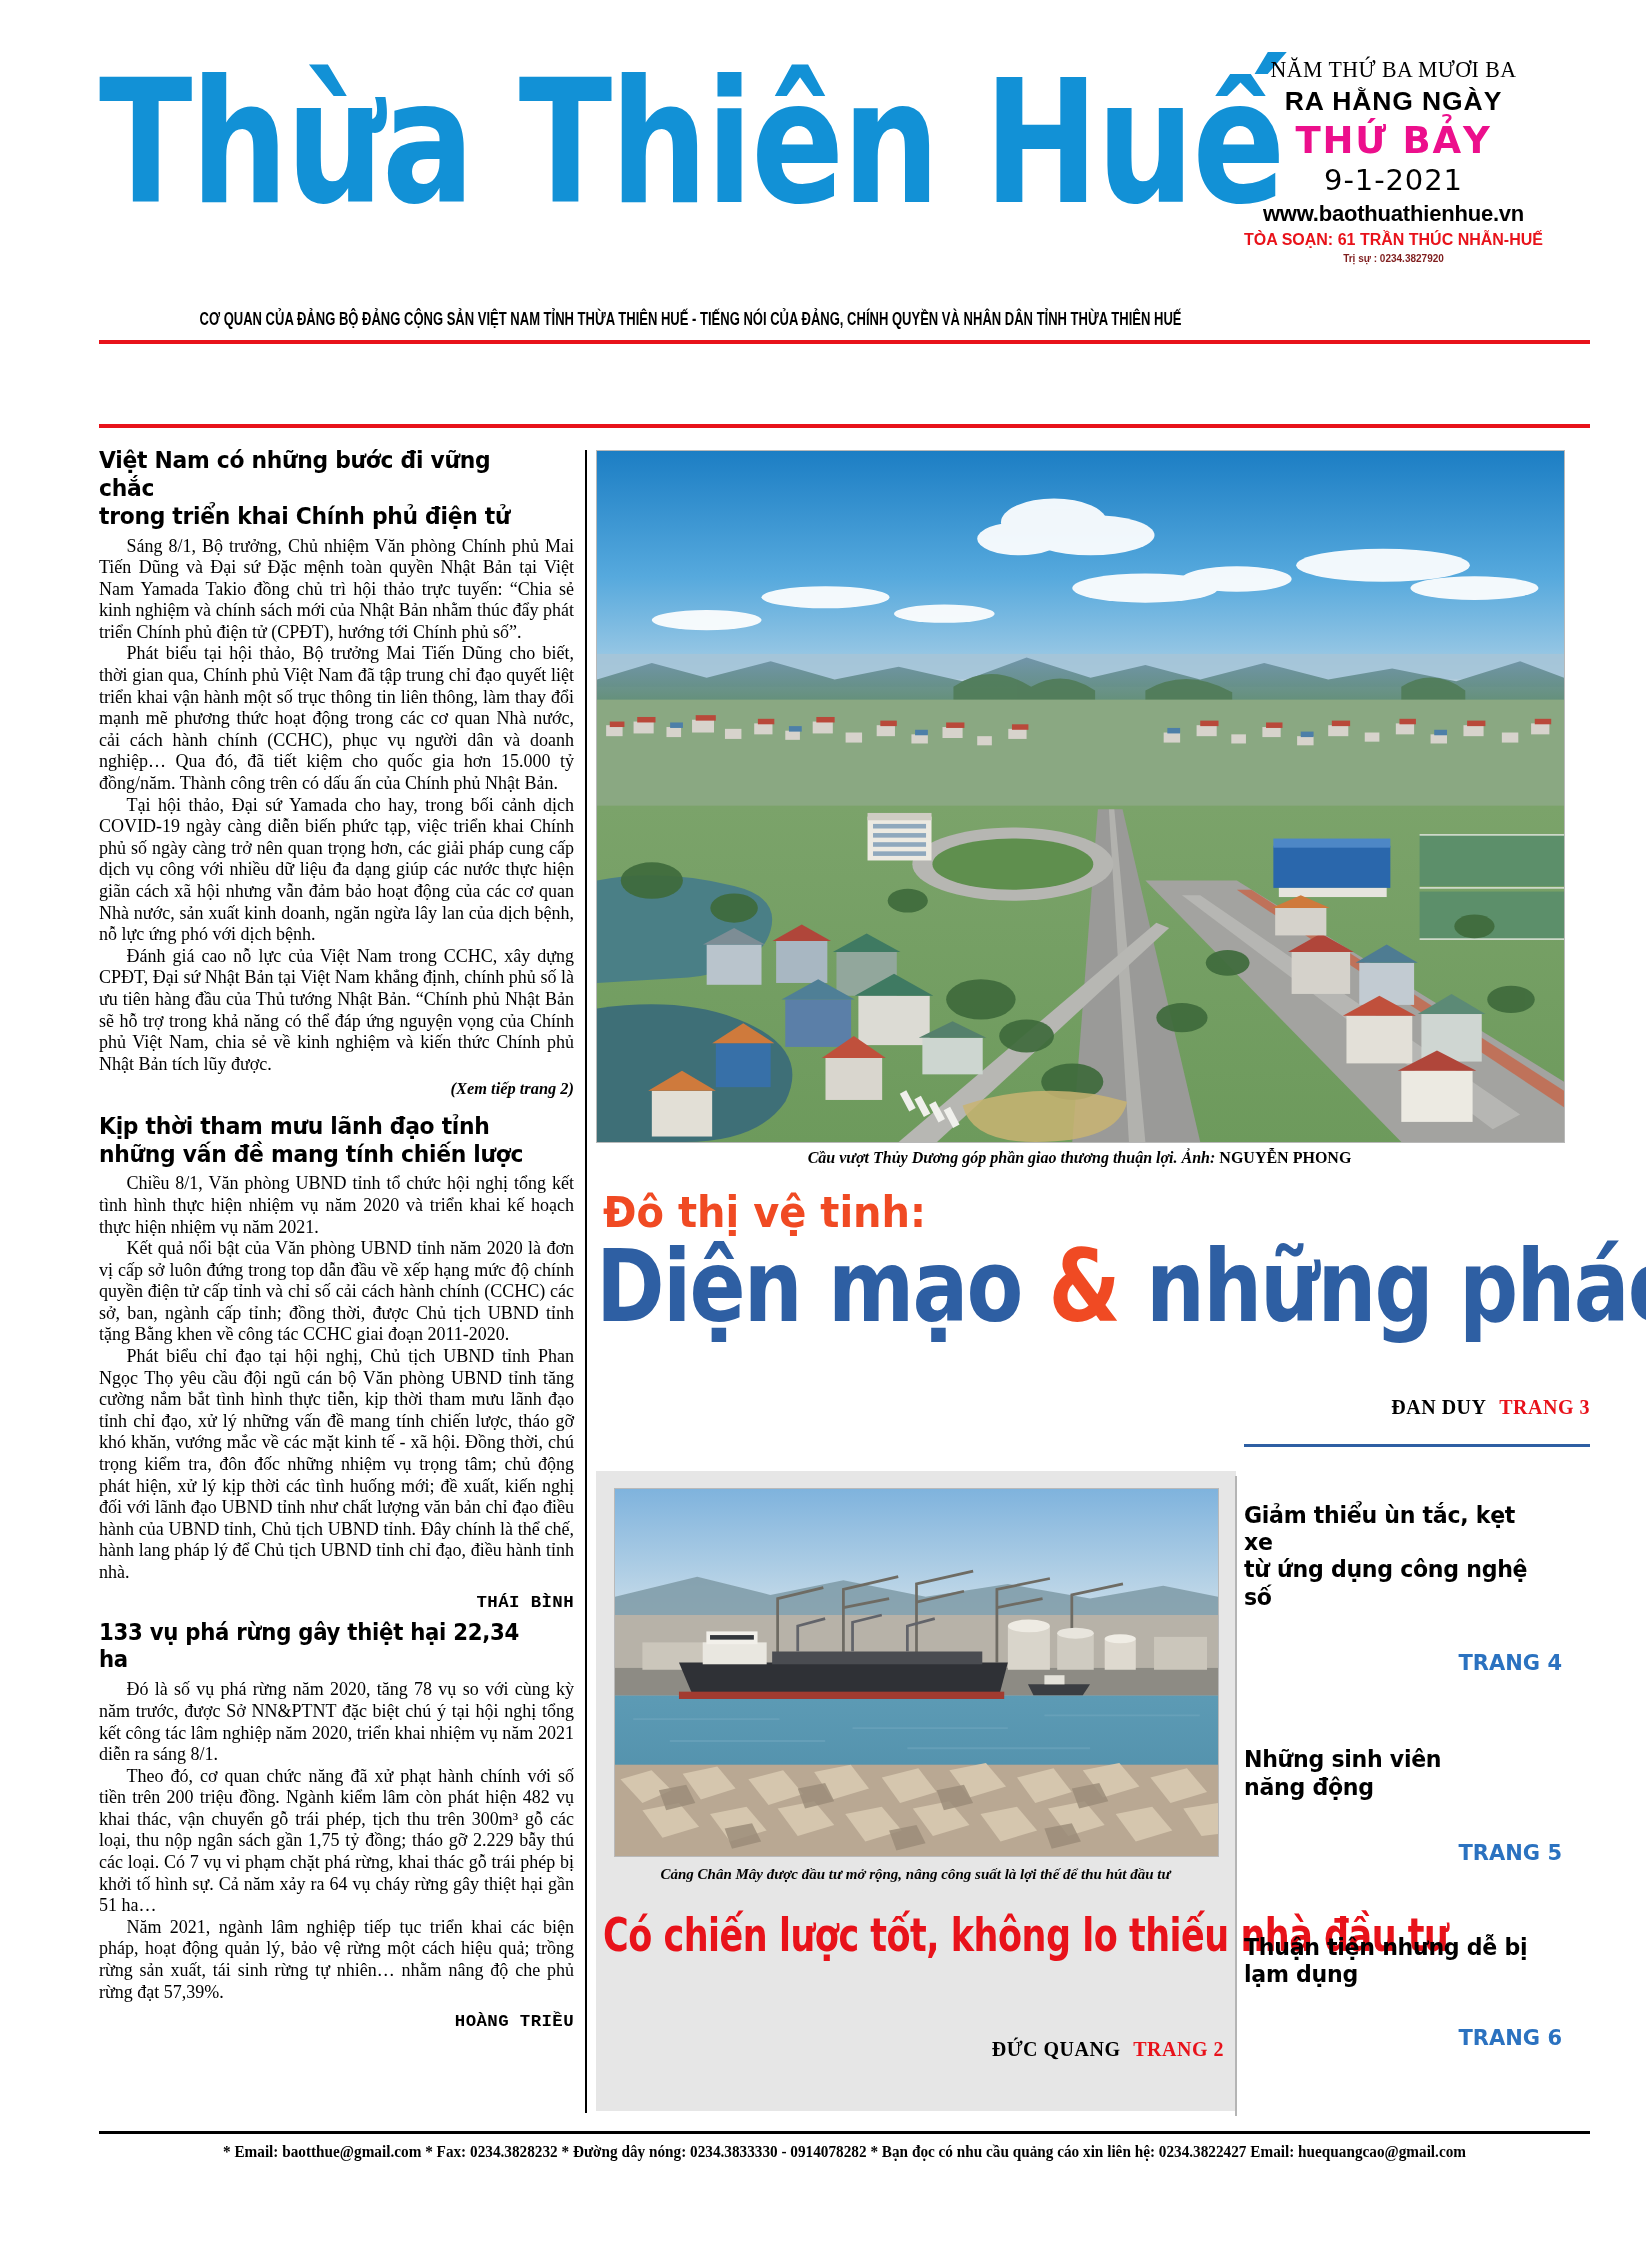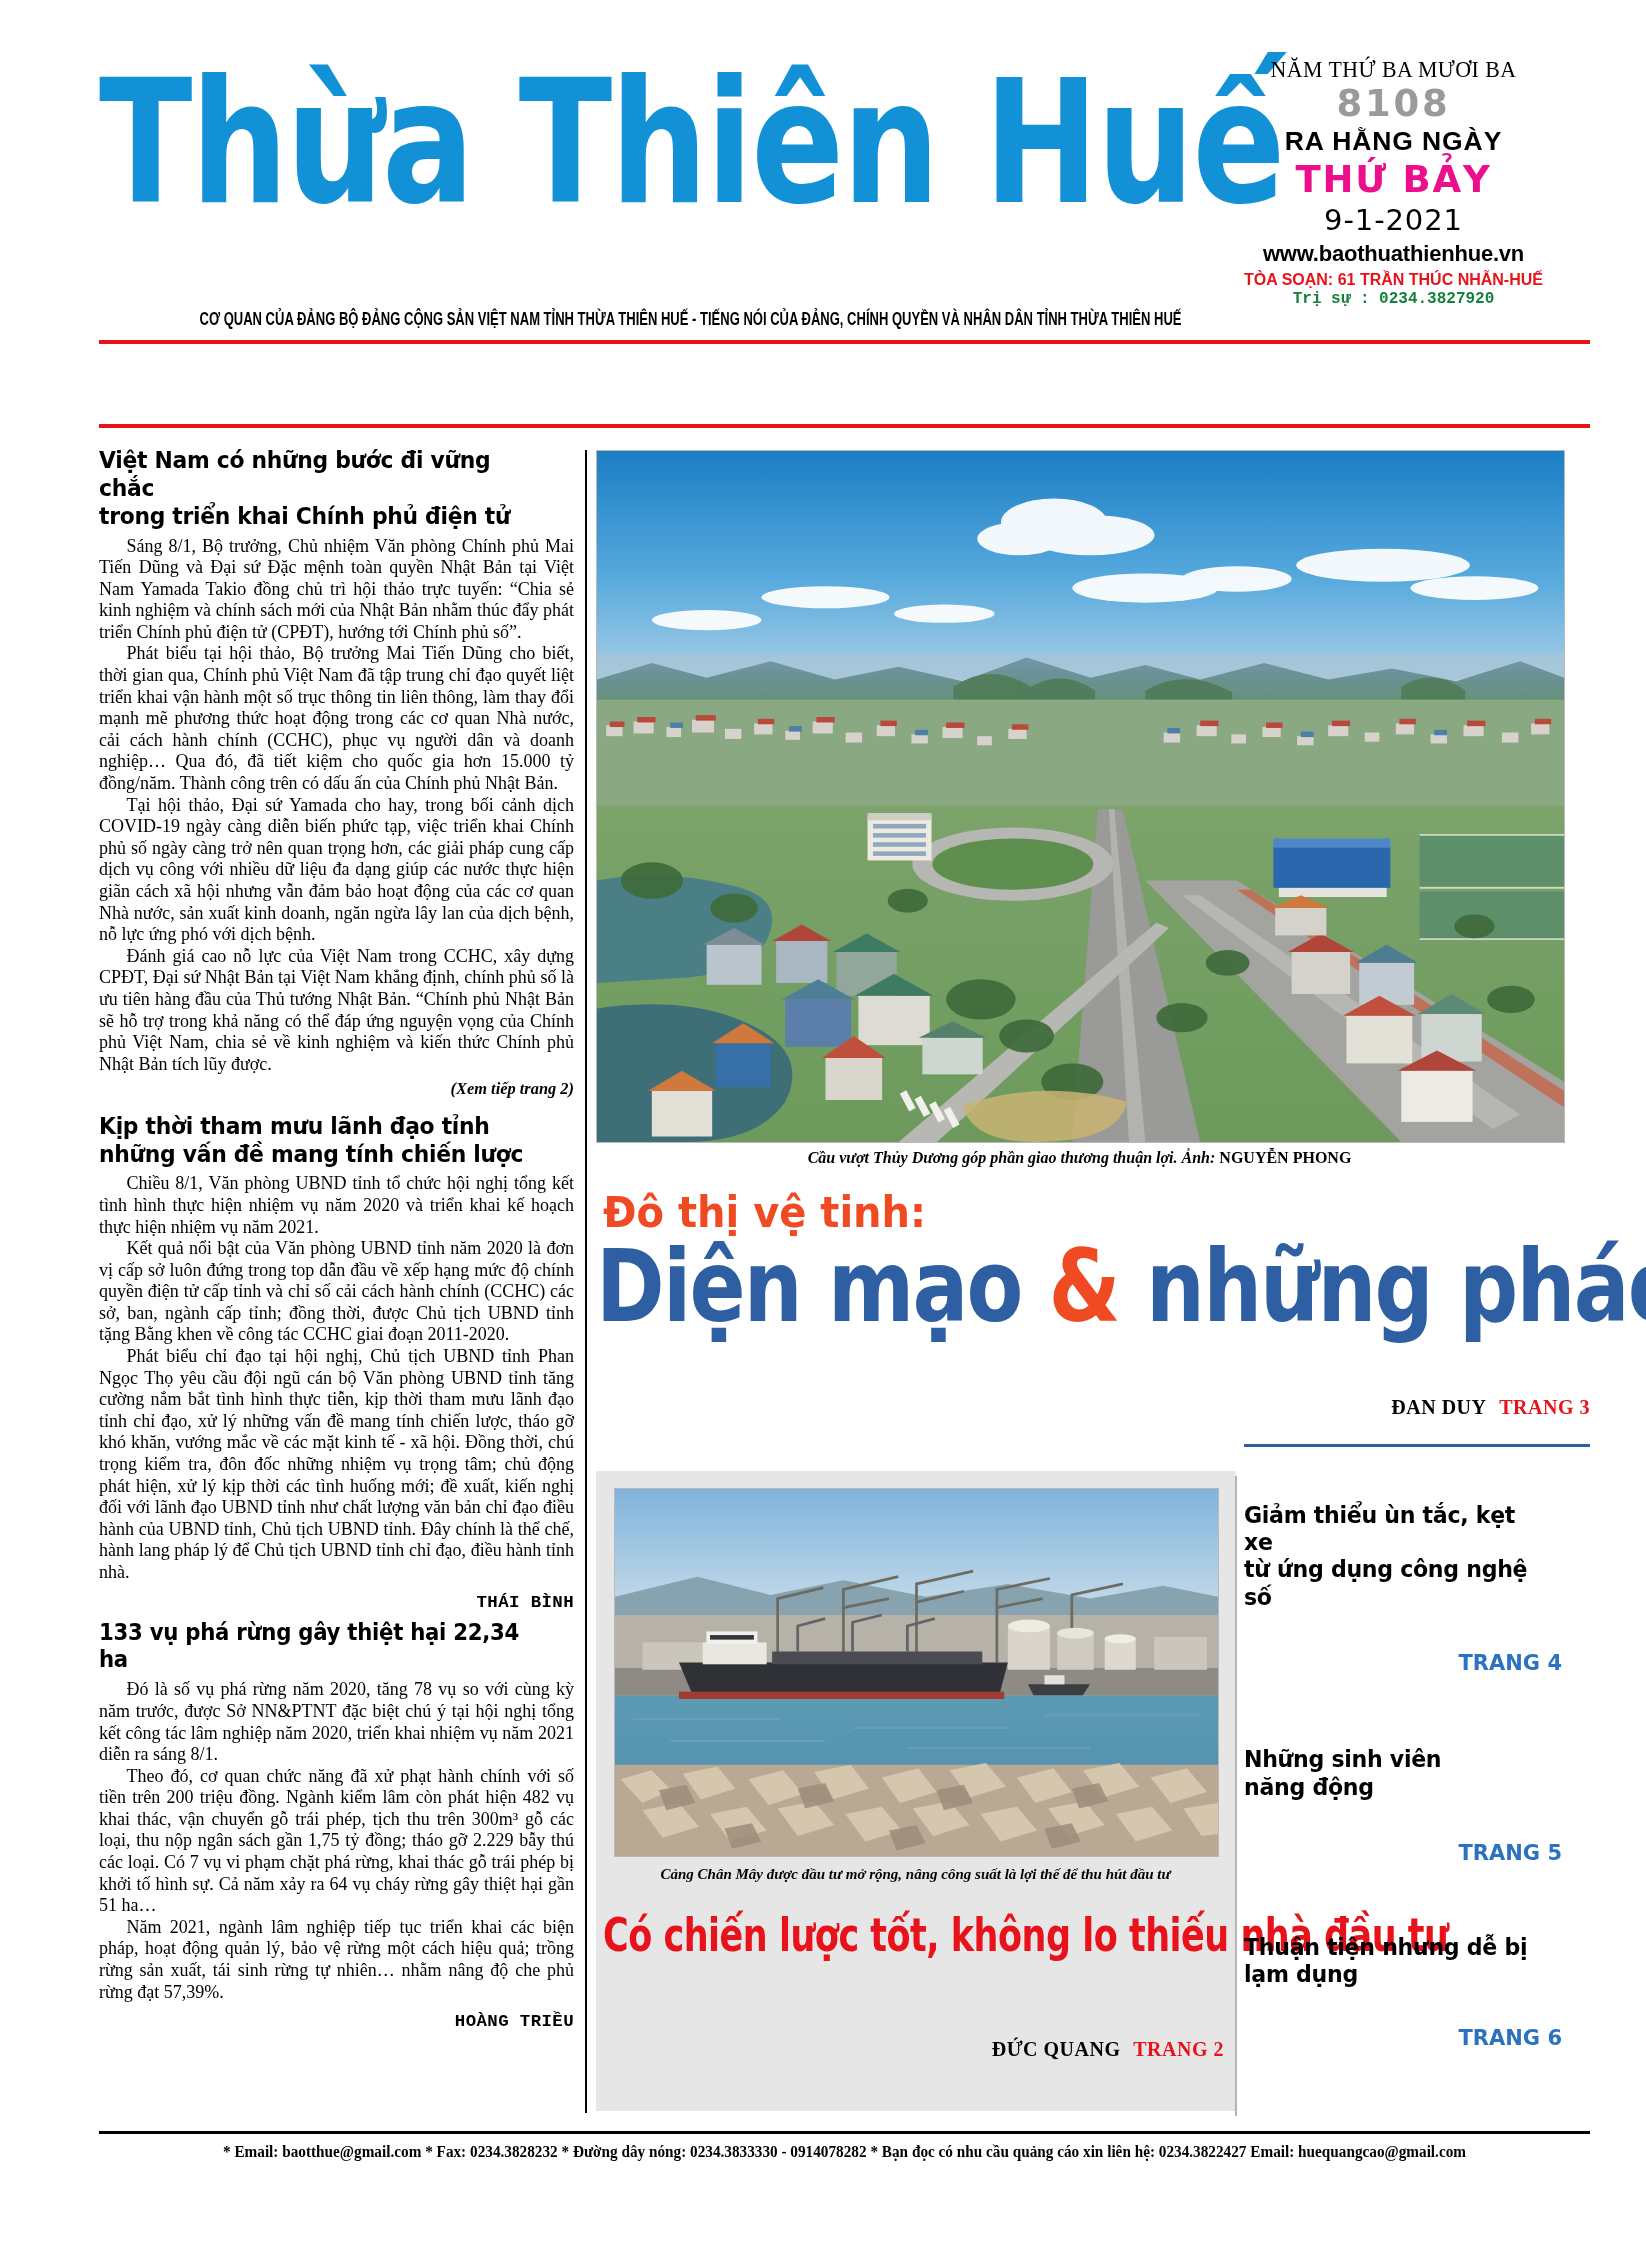--- a/index.html
+++ b/index.html
@@ -77,22 +77,22 @@
   .mi-web{
     font-family:"Liberation Sans", sans-serif;
     font-weight:bold;font-size:22px;line-height:27.4px;margin-top:1.8px;
     letter-spacing:-0.2px;
   }
   .mi-addr{
     font-family:"Liberation Sans", sans-serif;
     font-weight:bold;font-size:16px;line-height:20px;color:#E8121A;margin-top:2.7px;
   }
   .mi-phone{
-    font-family:Liberation Mono, monospace;
-    font-weight:bold;font-size:16px;line-height:18.3px;color:#15803d;
+    font-family:Liberation Sans, sans-serif;
+    font-weight:bold;font-size:10px;line-height:18.3px;color:#7f1d1d;
   }
 
   
   .banner-rule-top{
     position:absolute;left:99px;right:57px;top:340px;height:3.7px;background:#E8121A;
   }
   .banner{
     position:absolute;left:99px;right:57px;top:351px;height:60px;
     text-align:center;
   }
@@ -264,21 +264,20 @@
   <div class="masthead">
 
     <div class="logo-wrap">
       <div class="logo">Thừa Thiên Huế</div>
     </div>
 
     <div class="tagline">CƠ QUAN CỦA ĐẢNG BỘ ĐẢNG CỘNG SẢN VIỆT NAM TỈNH THỪA THIÊN HUẾ  -  TIẾNG NÓI CỦA ĐẢNG, CHÍNH QUYỀN VÀ NHÂN DÂN TỈNH THỪA THIÊN HUẾ</div>
 
     <div class="mast-info">
       <div class="mi-year">NĂM THỨ BA MƯƠI BA</div>
-      <div class="mi-num">8108</div>
       <div class="mi-daily">RA HẰNG NGÀY</div>
       <div class="mi-day">THỨ BẢY</div>
       <div class="mi-date">9-1-2021</div>
       <div class="mi-web">www.baothuathienhue.vn</div>
       <div class="mi-addr">TÒA SOẠN: 61 TRẦN THÚC NHẪN-HUẾ</div>
       <div class="mi-phone">Trị sự : 0234.3827920</div>
     </div>
   </div>
 
   <div class="banner-rule-top"></div>

